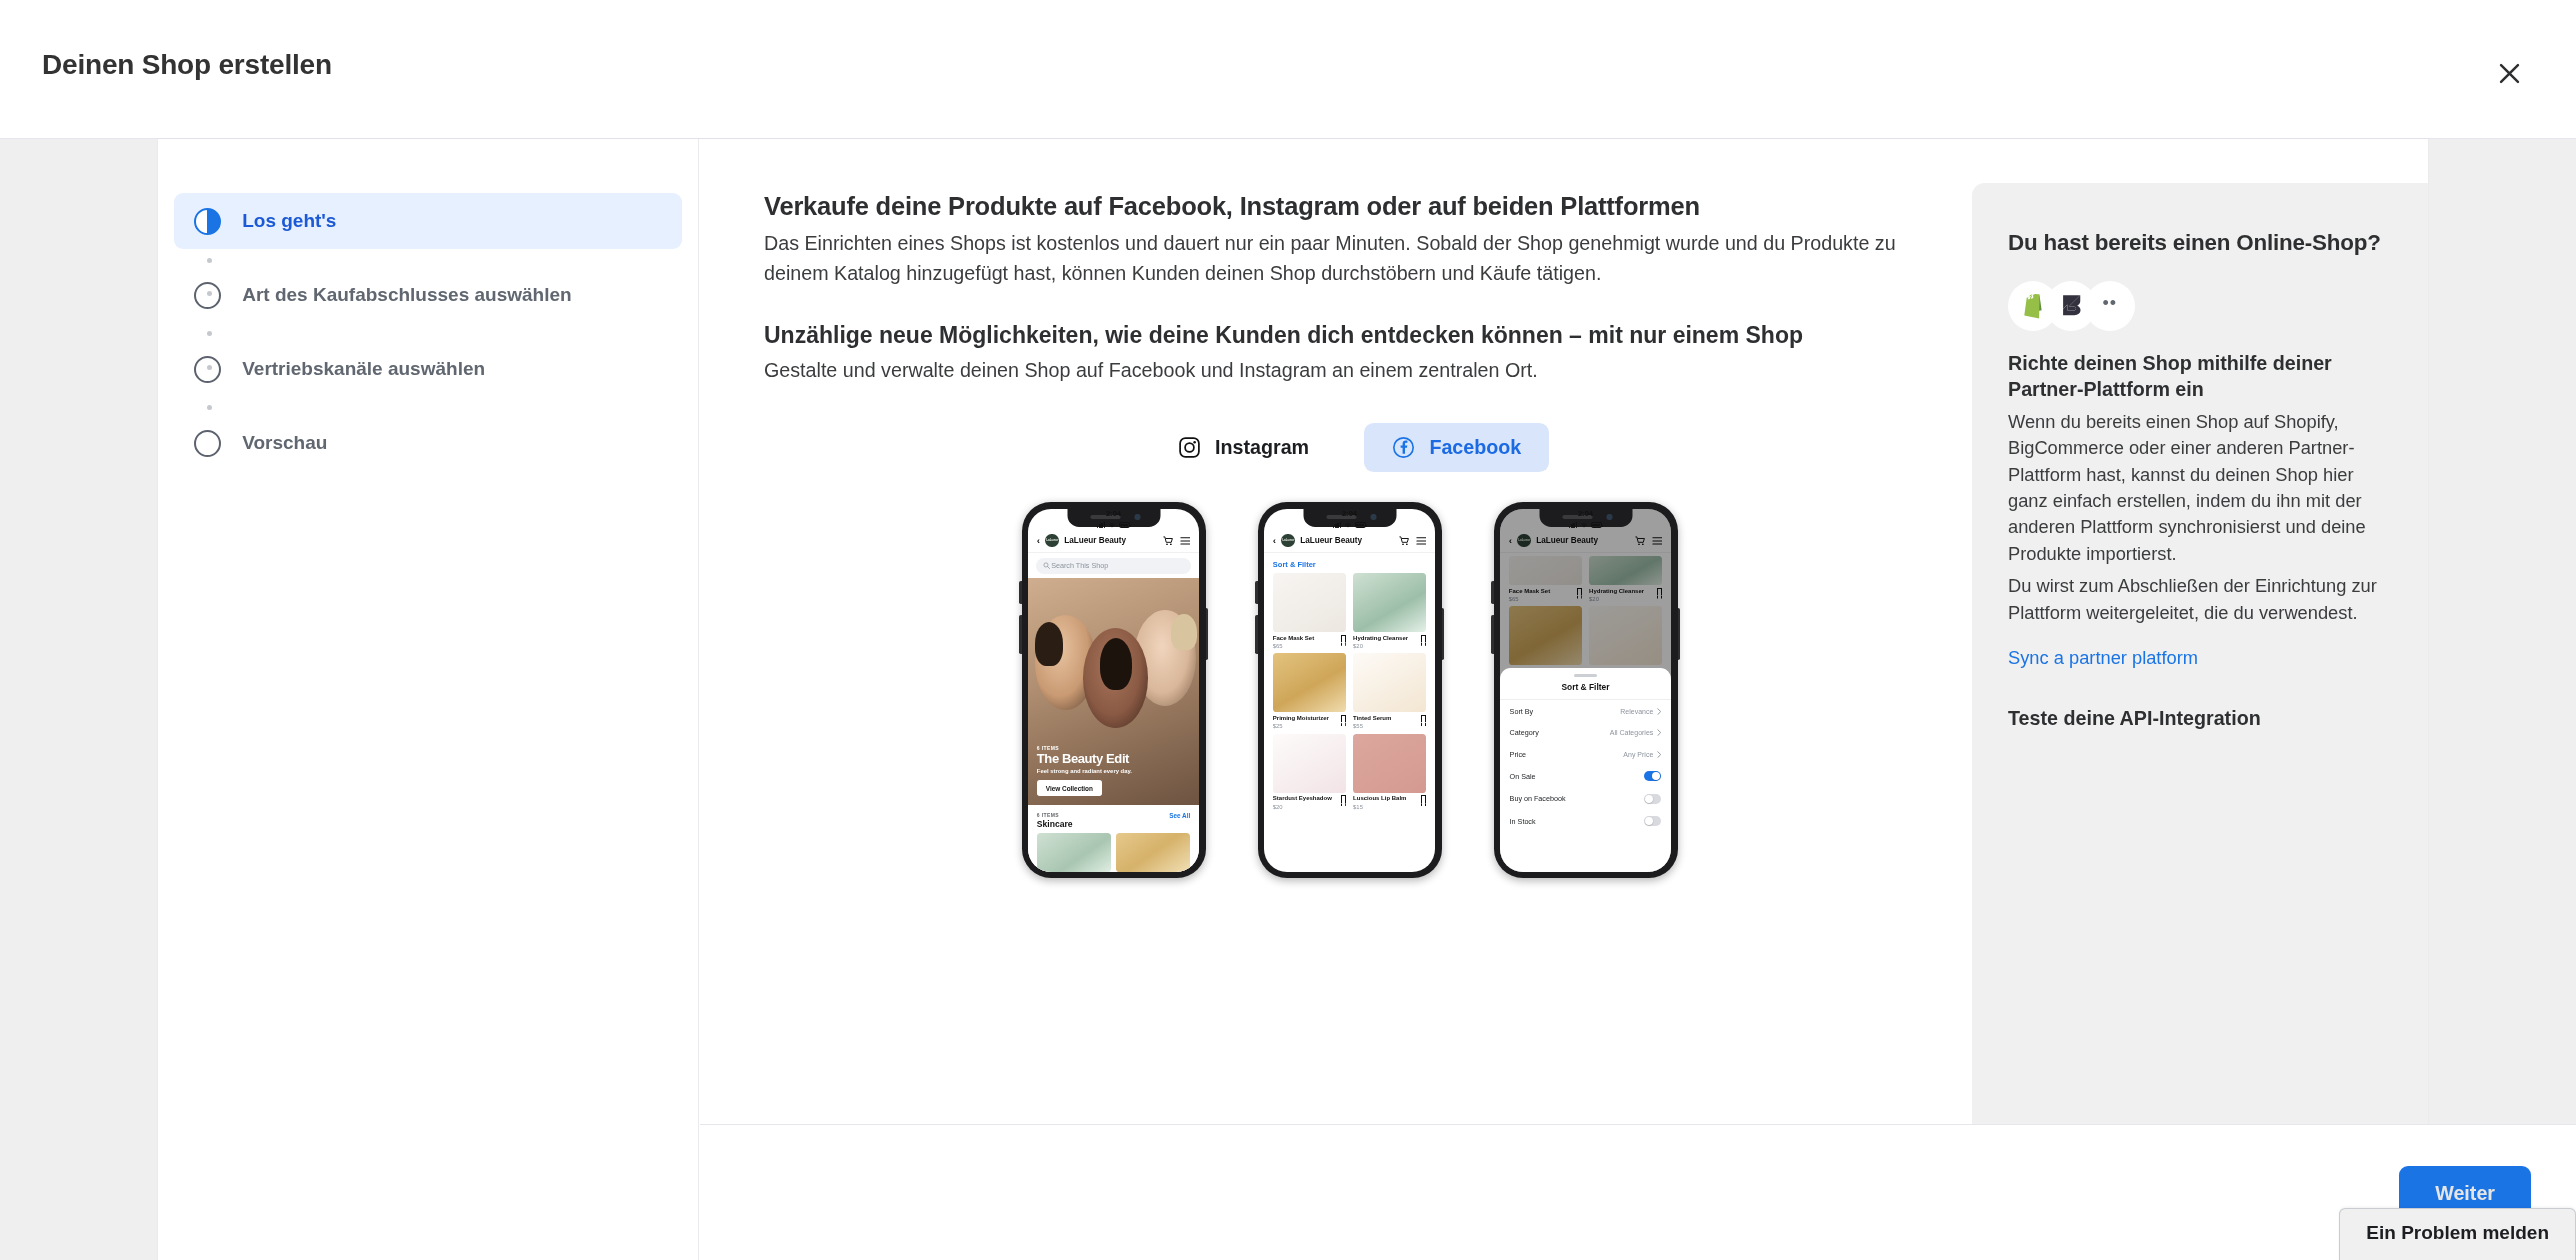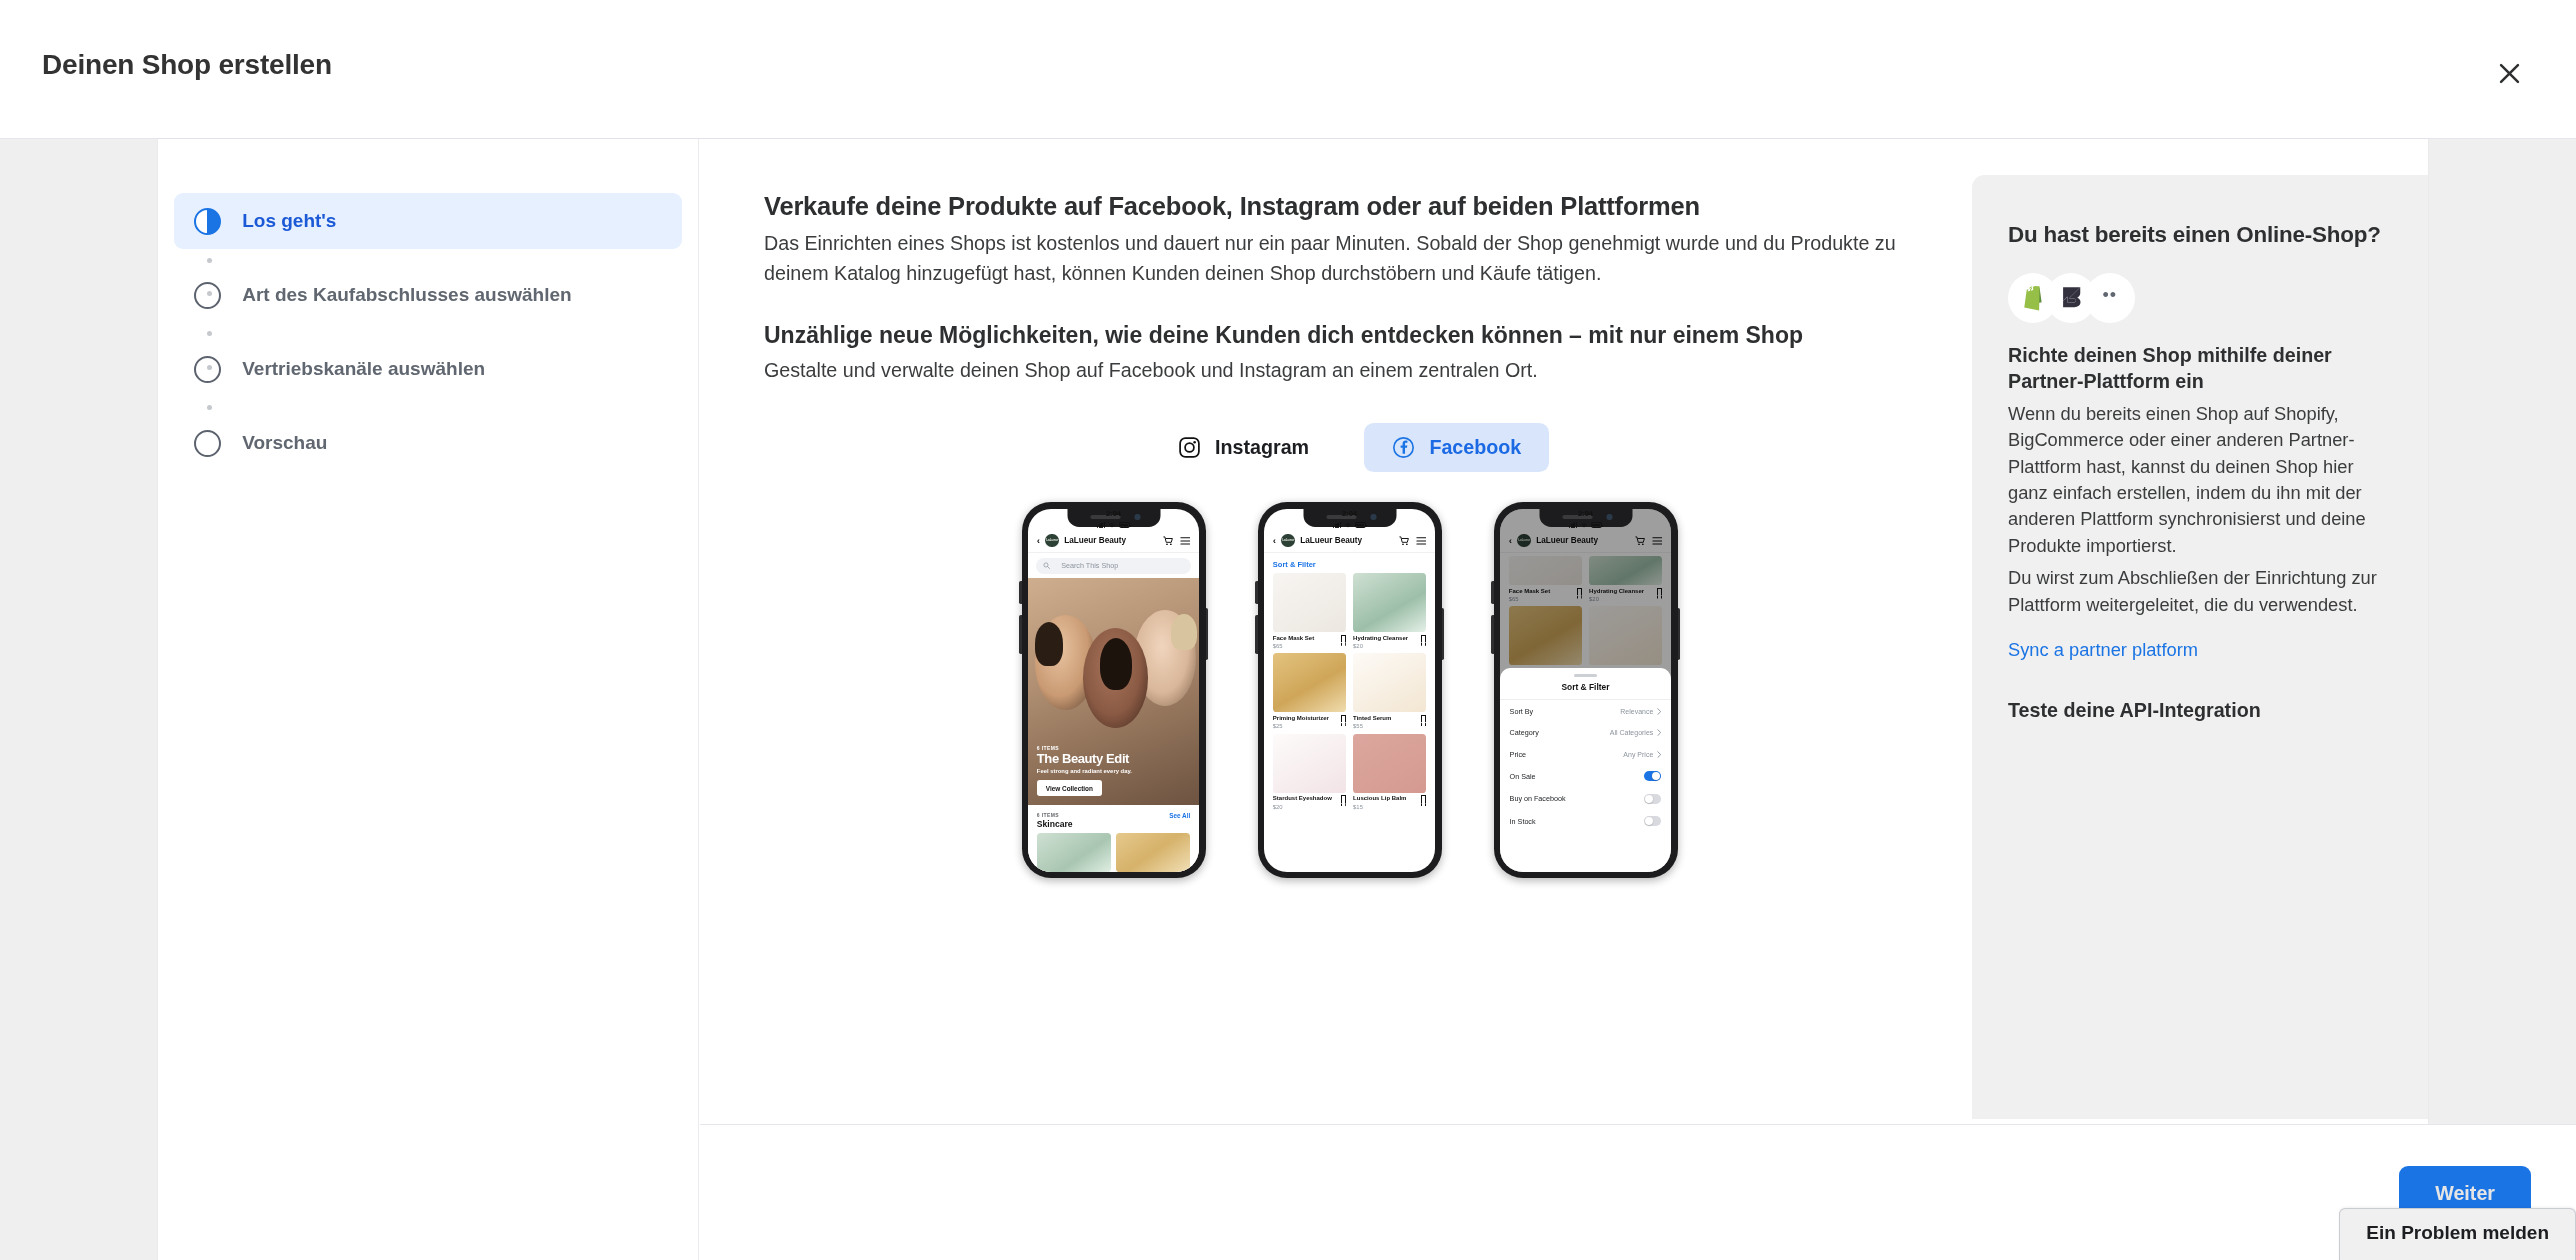--- a/index.html
+++ b/index.html
@@ -195,21 +195,21 @@
   .appbar .brand-dot {
     width: 13.4px;height:13.4px;border-radius:50%;background:#2d4036;
     display:flex;align-items:center;justify-content:center;
     font-size:3.2px;color:#dfe3d9;font-weight:700;letter-spacing:-0.1px;
   }
   .appbar .shop-name { font-size: 8.2px; font-weight: 700; color: #111; }
   .appbar .sp { flex: 1; }
   .chev-l { font-size: 9.8px; color:#111; font-weight:700; line-height:1; }
   .searchbar {
     margin: 4.5px 8px 0; height: 16px; background: #f0f2f5; border-radius: 8px;
-    display: flex; align-items: center; gap: 11px; padding: 0 7.2px;
+    display: flex; align-items: center; gap: 1px; padding: 0 7.2px;
     font-size: 7.2px; color: #8d949e;
   }
 
   .hero {
     margin-top: 4.5px; flex: 1; position: relative; overflow: hidden;
     background: linear-gradient(160deg,#cfae8f 0%,#b08f72 38%,#8d6f57 70%,#6d5341 100%);
   }
   .hero .face {
     position:absolute; border-radius:50%; filter: blur(0.3px);
   }
@@ -267,21 +267,21 @@
   .sheet-title { text-align:center; font-size:8.4px; font-weight:800; color:#111; margin-top:5.4px; padding-bottom:7.2px; border-bottom:0.9px solid #eceef0;}
   .srow { display:flex; align-items:center; justify-content:space-between; padding: 6.3px 9.8px; font-size:7.2px; color:#1c1e21; }
   .srow .val { color:#8d949e; display:flex; align-items:center; gap:3.6px; font-size:7px;}
   .sw { width:17px;height:9.8px;border-radius:5.4px;background:#d8dadf;position:relative; }
   .sw i { position:absolute; top:0.9px; left:0.9px; width:8px;height:8px;border-radius:50%;background:#fff; box-shadow:0 0.4px 1.3px rgba(0,0,0,.3);}
   .sw.on { background:#1b74e4; }
   .sw.on i { left:8px; }
 
   
   .info {
-    position: absolute; left: 1814px; top: 36px;
+    position: absolute; left: 1814px; top: 44px;
     width: 456px; height: 944px;
     background: #f0f0f0;
     border-radius: 12.5px 0 0 0;
     padding: 45px 38px 0 36px;
     overflow: hidden;
   }
   .info h3 { font-size: 22.4px; font-weight: 700; color: #2d2f31; line-height:1.32; letter-spacing:-0.2px;}
   .info h4 { font-size: 19.7px; font-weight: 700; color: #2d2f31; line-height:1.33; margin-top: 19.7px;}
   .info p { font-size: 18.3px; color: #3a3c3e; line-height: 1.44; margin-top: 6.3px; }
   .info a { font-size: 18.3px; color: #1b74e4; text-decoration: none; display:inline-block; margin-top: 20.6px; cursor:pointer;}

